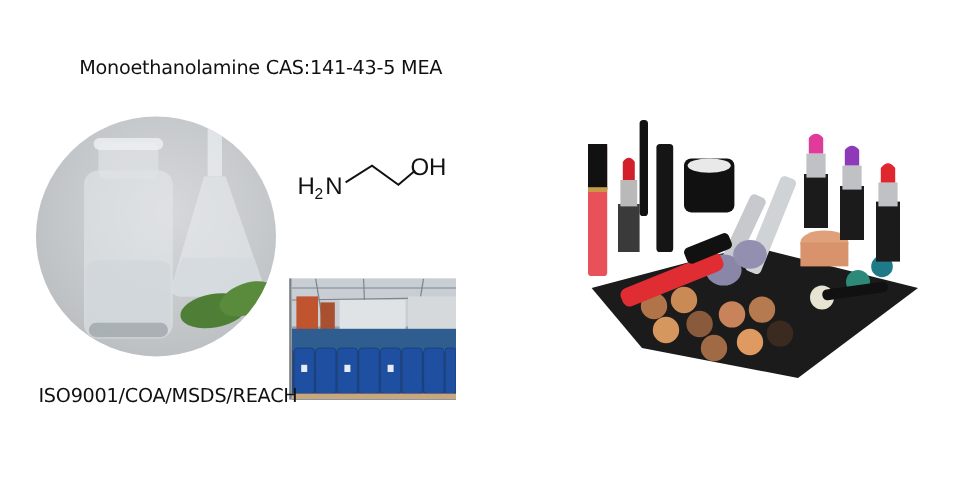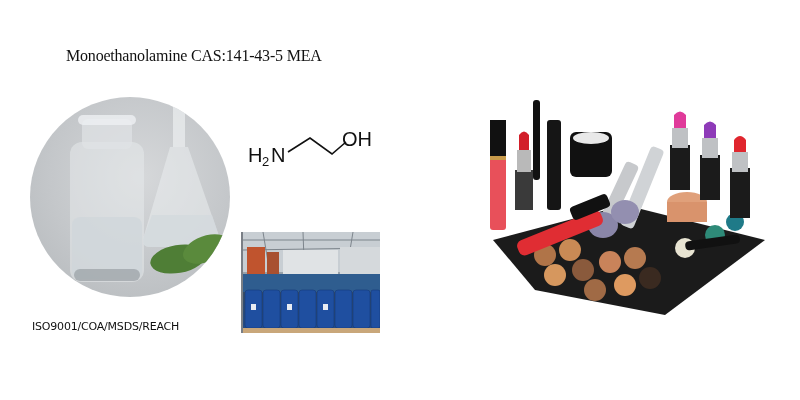--- a/index.html
+++ b/index.html
@@ -1,24 +1,24 @@
 <!DOCTYPE html>
 <html><head>
 <meta charset="utf-8">
 <style>
   html, body { margin: 0; padding: 0; }
   body {
     width: 800px; height: 400px; background: #ffffff; position: relative; overflow: hidden;
     font-family: "DejaVu Sans", "Liberation Sans", sans-serif;
   }
   .title {
-    position: absolute; left: 66px; top: 47px; font-size: 16px; color: #111; letter-spacing: -0.2px; font-family: Liberation Serif, serif;
+    position: absolute; left: 66px; top: 47px; font-size: 16px; color: #111; letter-spacing: -0.2px;
   }
   .cert {
-    position: absolute; left: 32px; top: 320px; font-size: 11px; color: #111; letter-spacing: -0.2px;
+    position: absolute; left: 32px; top: 320px; font-size: 16px; color: #111; letter-spacing: -0.2px;
   }
   .photo-circle {
     position: absolute; left: 30px; top: 97px; width: 200px; height: 200px; border-radius: 50%;
     overflow: hidden;
     background: radial-gradient(circle at 55% 40%, #d6d8da 0%, #c4c7ca 55%, #b3b7ba 100%);
   }
   .formula { position: absolute; left: 244px; top: 118px; width: 130px; height: 55px; }
   .warehouse {
     position: absolute; left: 241px; top: 232px; width: 137px; height: 101px; overflow: hidden;
     background: linear-gradient(#c9cfd4 0%, #9aa3ab 40%, #6c7680 55%, #3a4d63 60%, #1f4b8a 100%);

